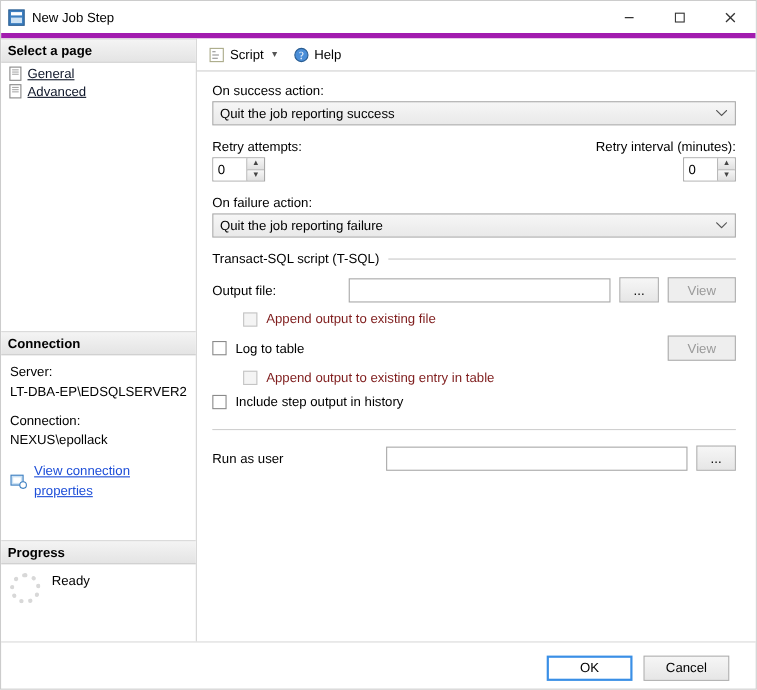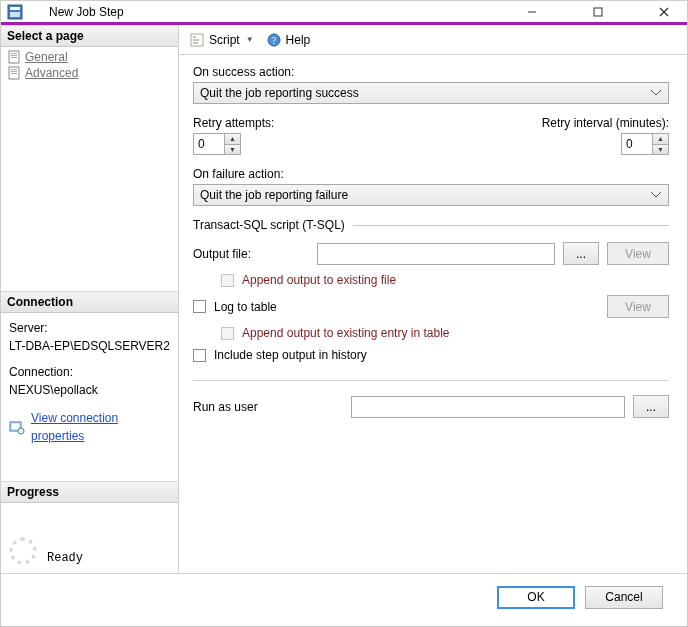--- a/index.html
+++ b/index.html
@@ -8,27 +8,26 @@
     font-family: "Segoe UI", Tahoma, sans-serif;
     font-size: 12px;
     background: #fff;
     color: #000;
     width: 688px;
     height: 627px;
     overflow: hidden;
     border: 1px solid #ccc;
   }
   .titlebar {
-    height: 24px;
+    height: 34px;
     display: flex;
     align-items: center;
     padding: 0 0 0 6px;
     background: #fff;
-    border-bottom: 3px solid #a21caf;
-    gap: 20px;
+    border-bottom: 5px solid #a21caf;
   }
   .titlebar .title-icon {
     width: 16px; height: 16px;
     margin-right: 6px;
     display: inline-flex;
   }
   .titlebar .title-text { flex: 0 0 auto; }
   .titlebar .spacer { flex: 1; }
   .win-btn {
     width: 46px; height: 30px;
@@ -57,32 +56,31 @@
     padding: 2px 4px;
     flex: 0 0 auto;
   }
   .page-item {
     display: flex;
     align-items: center;
     gap: 4px;
     padding: 1px 2px;
   }
   .page-item .pg-icon { width: 14px; height: 14px; display: inline-flex; }
-  .page-item a { color: #737373; text-decoration: underline; }
+  .page-item a { color: #0f172a; text-decoration: underline; }
   .sidebar-fill { flex: 1; }
   .conn-body { padding: 6px 8px; line-height: 1.5; }
   .conn-link-row { display: flex; align-items: center; gap: 6px; margin-top: 10px; }
   .conn-link-row a { color: #1d4ed8; text-decoration: underline; }
   .progress-body {
     padding: 8px;
     display: flex;
-    align-items: flex-end;
+    align-items: flex-start;
     gap: 10px;
     height: 70px;
-    font-family: Liberation Mono, monospace;
   }
   .spinner {
     width: 28px; height: 28px;
     border-radius: 50%;
     border: 4px dotted #d8d8d8;
   }
   .main {
     flex: 1;
     display: flex;
     flex-direction: column;

